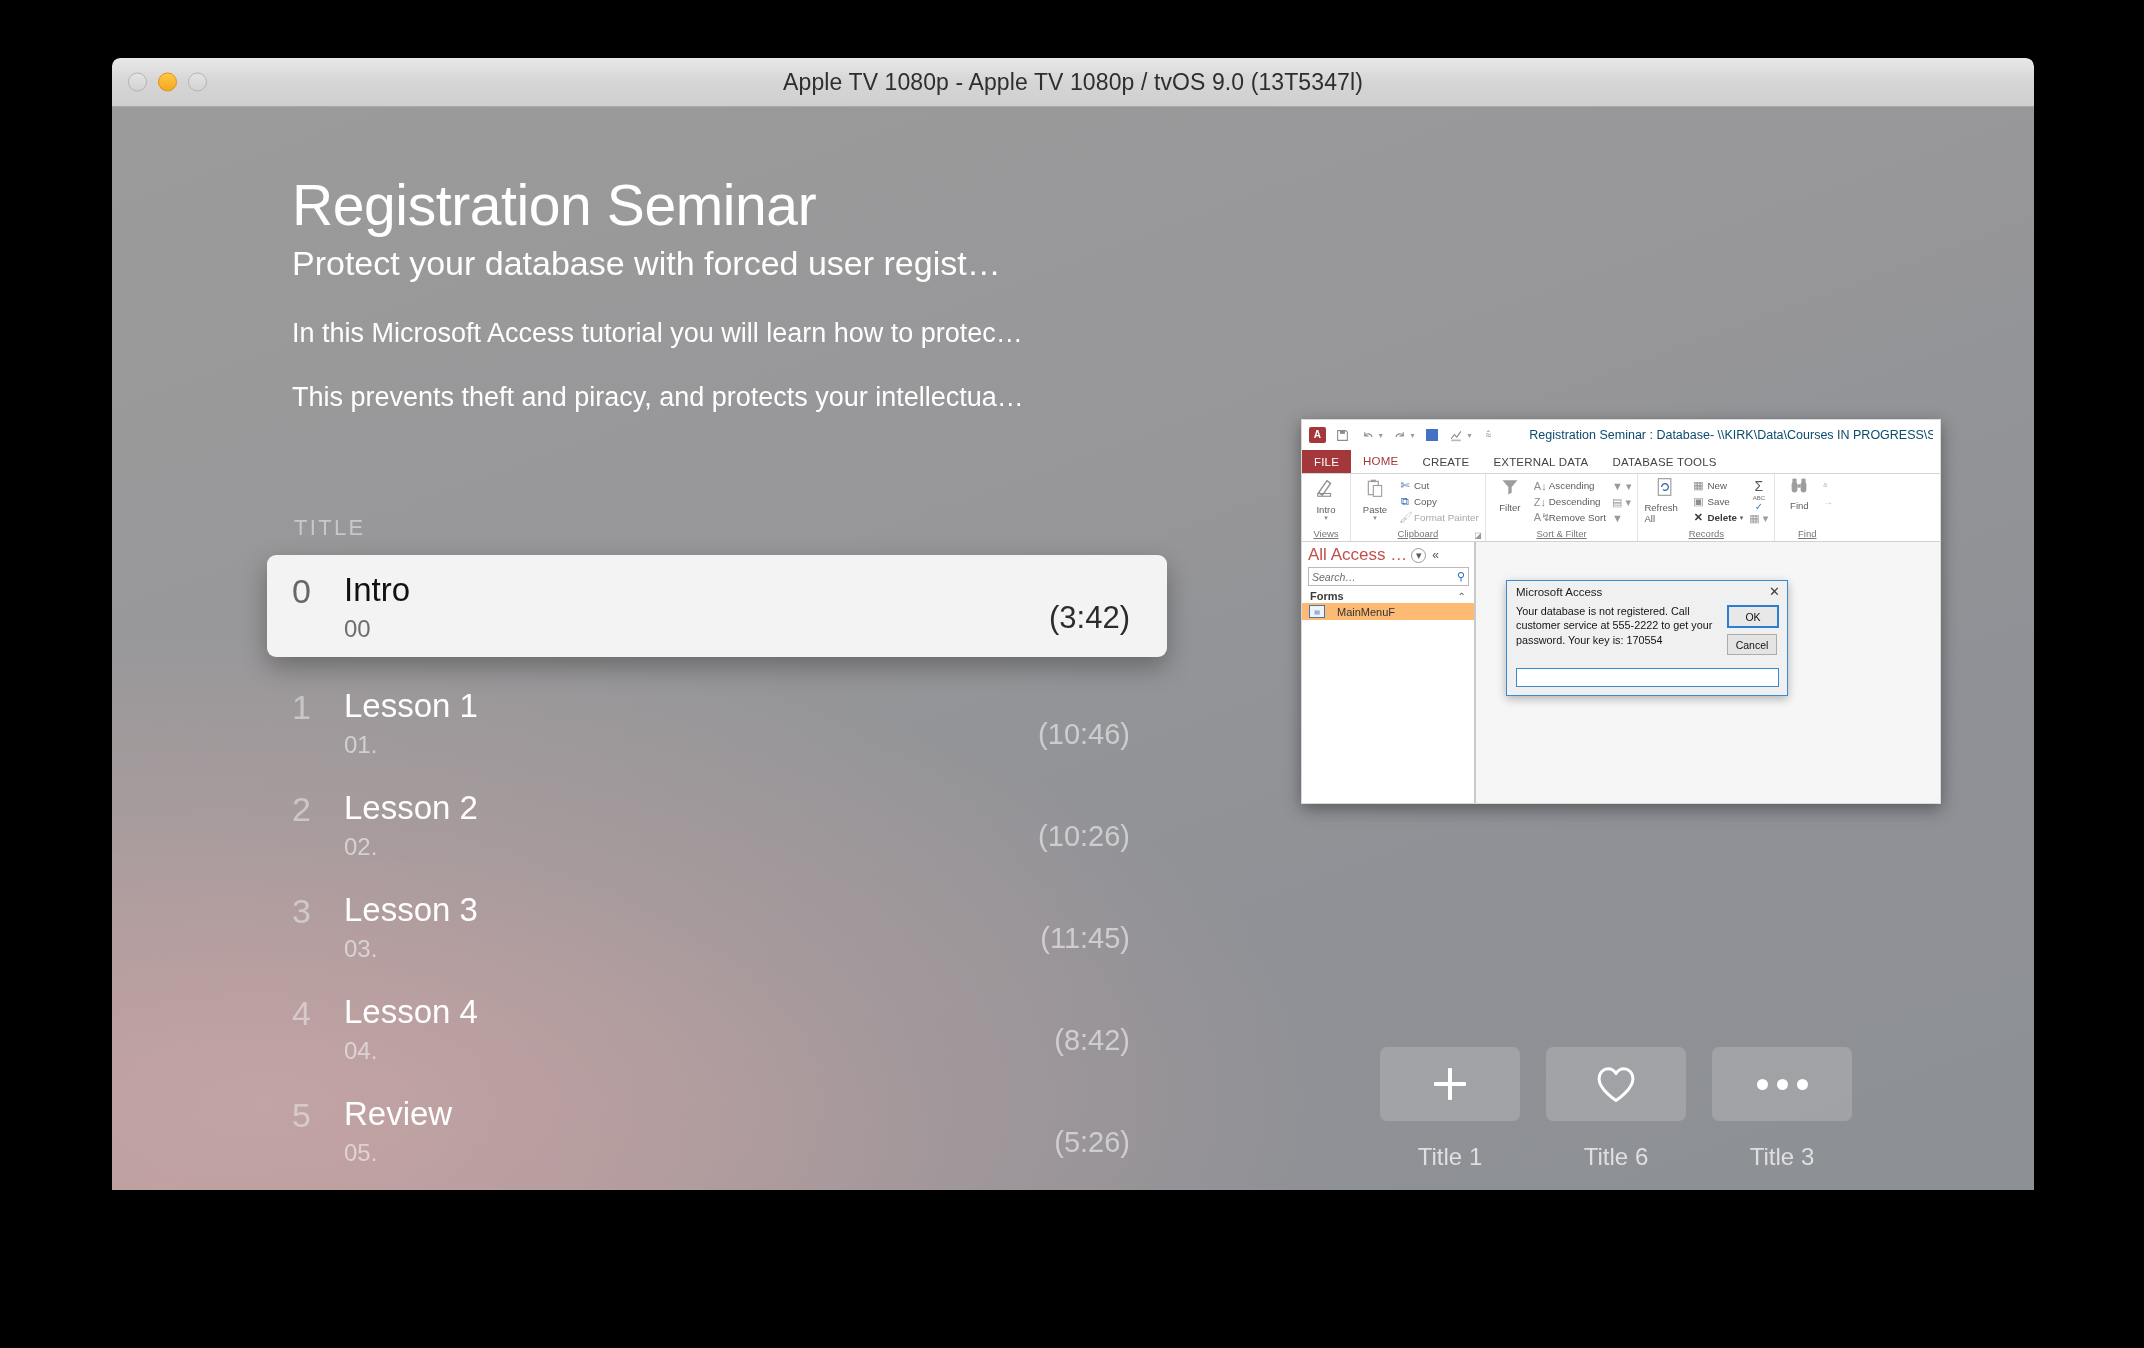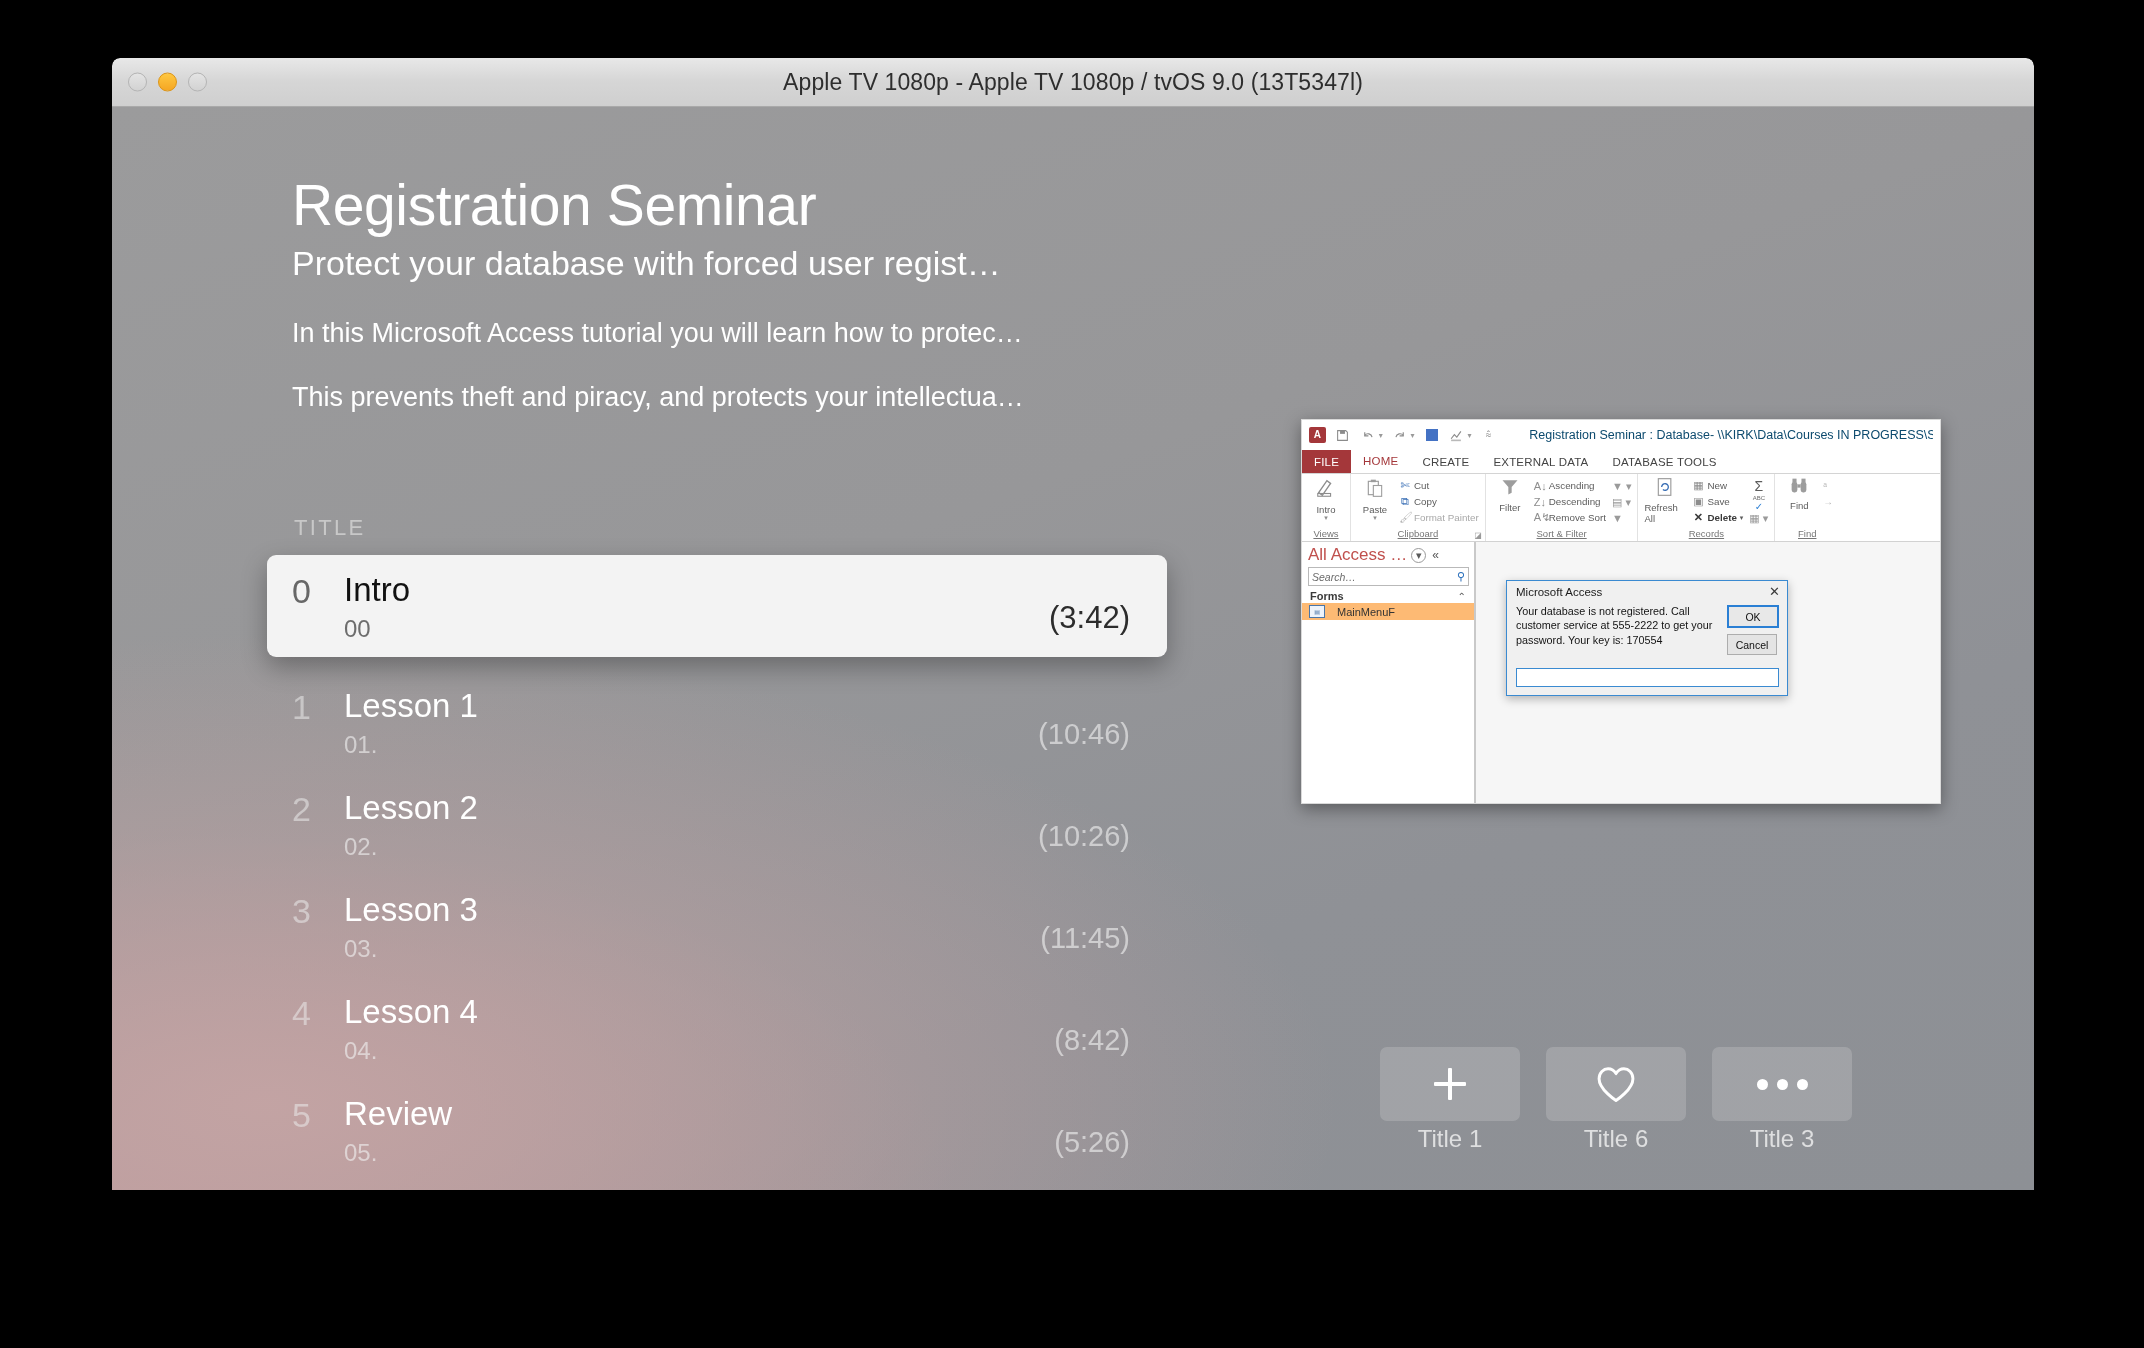--- a/index.html
+++ b/index.html
@@ -370,21 +370,21 @@
   .action-tile {
     width: 140px;
     height: 74px;
     background: rgba(255,255,255,0.17);
     border-radius: 7px;
     display: flex;
     align-items: center;
     justify-content: center;
   }
   .action-label {
-    margin-top: 4px;
+    margin-top: 22px;
     font-size: 24px;
     color: rgba(245,245,245,0.78);
   }
   .glyph-plus {
     position: relative; width: 38px; height: 38px;
   }
   .glyph-plus::before, .glyph-plus::after {
     content:""; position:absolute; background:#fff; border-radius:1px;
   }
   .glyph-plus::before { left: 17px; top: 3px; width: 4px; height: 32px; }

